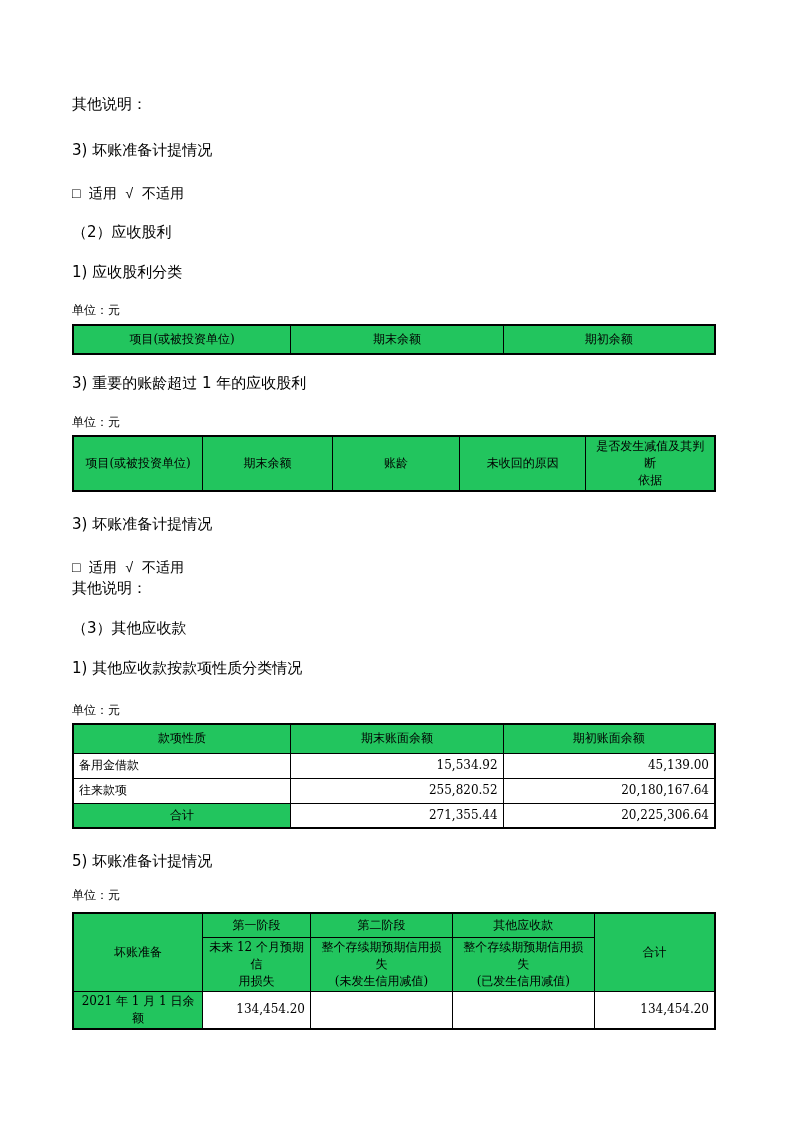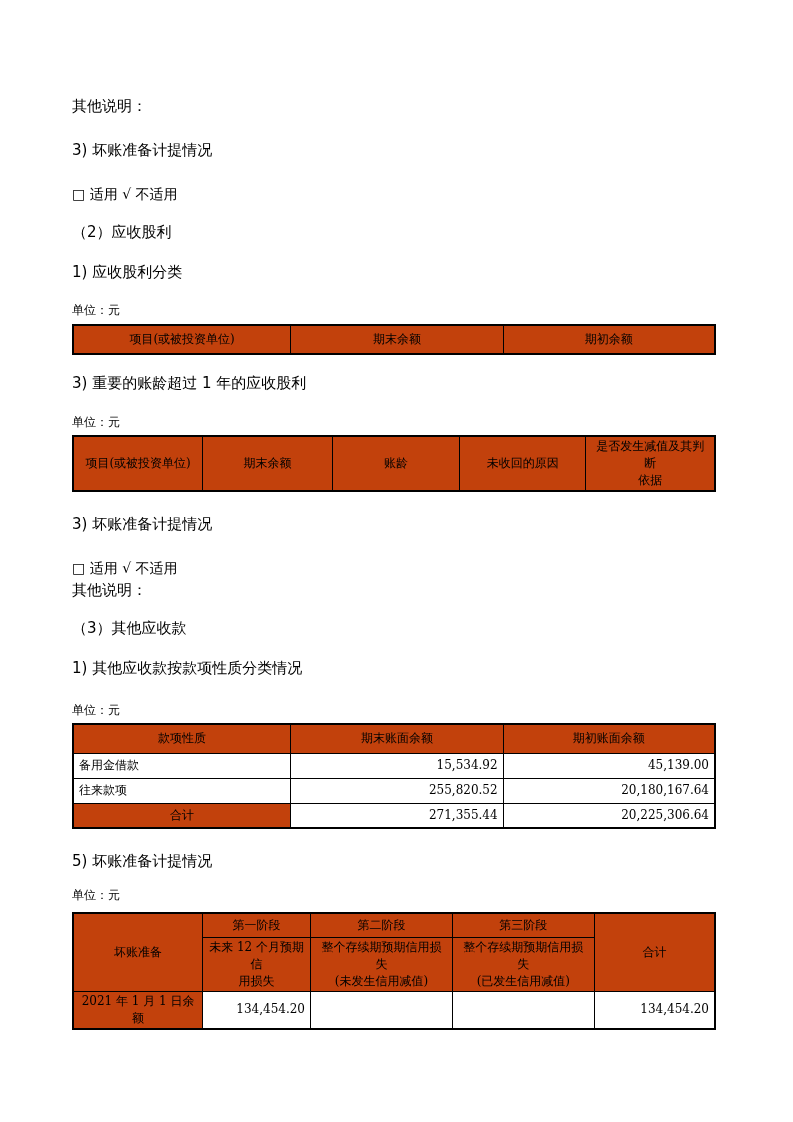--- a/index.html
+++ b/index.html
@@ -7,21 +7,21 @@
     position:relative;
     width:793px; height:1122px;
     box-sizing:border-box;
     padding:96px 77px 0 72px;
     background:#ffffff;
     color:#000;
     font-family:"DejaVu Serif","Liberation Serif",serif;
     overflow:hidden;
   }
   p { margin:0; }
-  .body-text { font-size:15px; line-height:20px; }
+  .body-text { font-size:15px; line-height:20px;font-family:Liberation Mono, monospace; }
   .heading {
     margin:0;
     font-family:"DejaVu Sans","Liberation Sans",sans-serif;
     font-size:15px; font-weight:normal; line-height:20px;
   }
   .unit-line { font-size:12px; line-height:16px; text-align:left; }
   .applic { font-size:14px; }
 
   table.t {
     width:100%;
@@ -31,21 +31,21 @@
     font-size:12px;
   }
   table.t th, table.t td {
     border:1px solid #000;
     font-weight:normal;
     padding:1px 5px;
     vertical-align:middle;
     overflow:hidden;
     line-height:17px;
   }
-  table.t th { background:#c2410c; text-align:center; }
+  table.t th { background:#22c55e; text-align:center; }
   table.t td { background:#ffffff; }
   td.num { text-align:right; }
   th.rowhd { text-align:left; }
   td.rowlabel { text-align:left; }
 
   .t1 tr { height:29px; }
   .t2 tr { height:52px; }
   .t3 tr.hd-row { height:29px; }
   .t3 tr.data-row { height:25px; }
   .t4 tr.r1 { height:24px; }
@@ -174,21 +174,21 @@
         <col style="width:16.8%">
         <col style="width:22.1%">
         <col style="width:22.1%">
         <col>
       </colgroup>
     <tbody>
         <tr class="r1">
       <th rowspan="2">坏账准备</th>
       <th>第一阶段</th>
       <th>第二阶段</th>
-      <th>第三阶段</th>
+      <th>其他应收款</th>
       <th rowspan="2">合计</th>
     </tr>
     <tr class="r2">
       <th><span>未来 12 个月预期信</span><br><span>用损失</span></th>
       <th><span>整个存续期预期信用损失</span><br><span>(未发生信用减值)</span></th>
       <th><span>整个存续期预期信用损失</span><br><span>(已发生信用减值)</span></th>
     </tr>
     <tr class="data-row">
       <th class="rowhd">2021 年 1 月 1 日余额</th>
       <td class="num">134,454.20</td>

